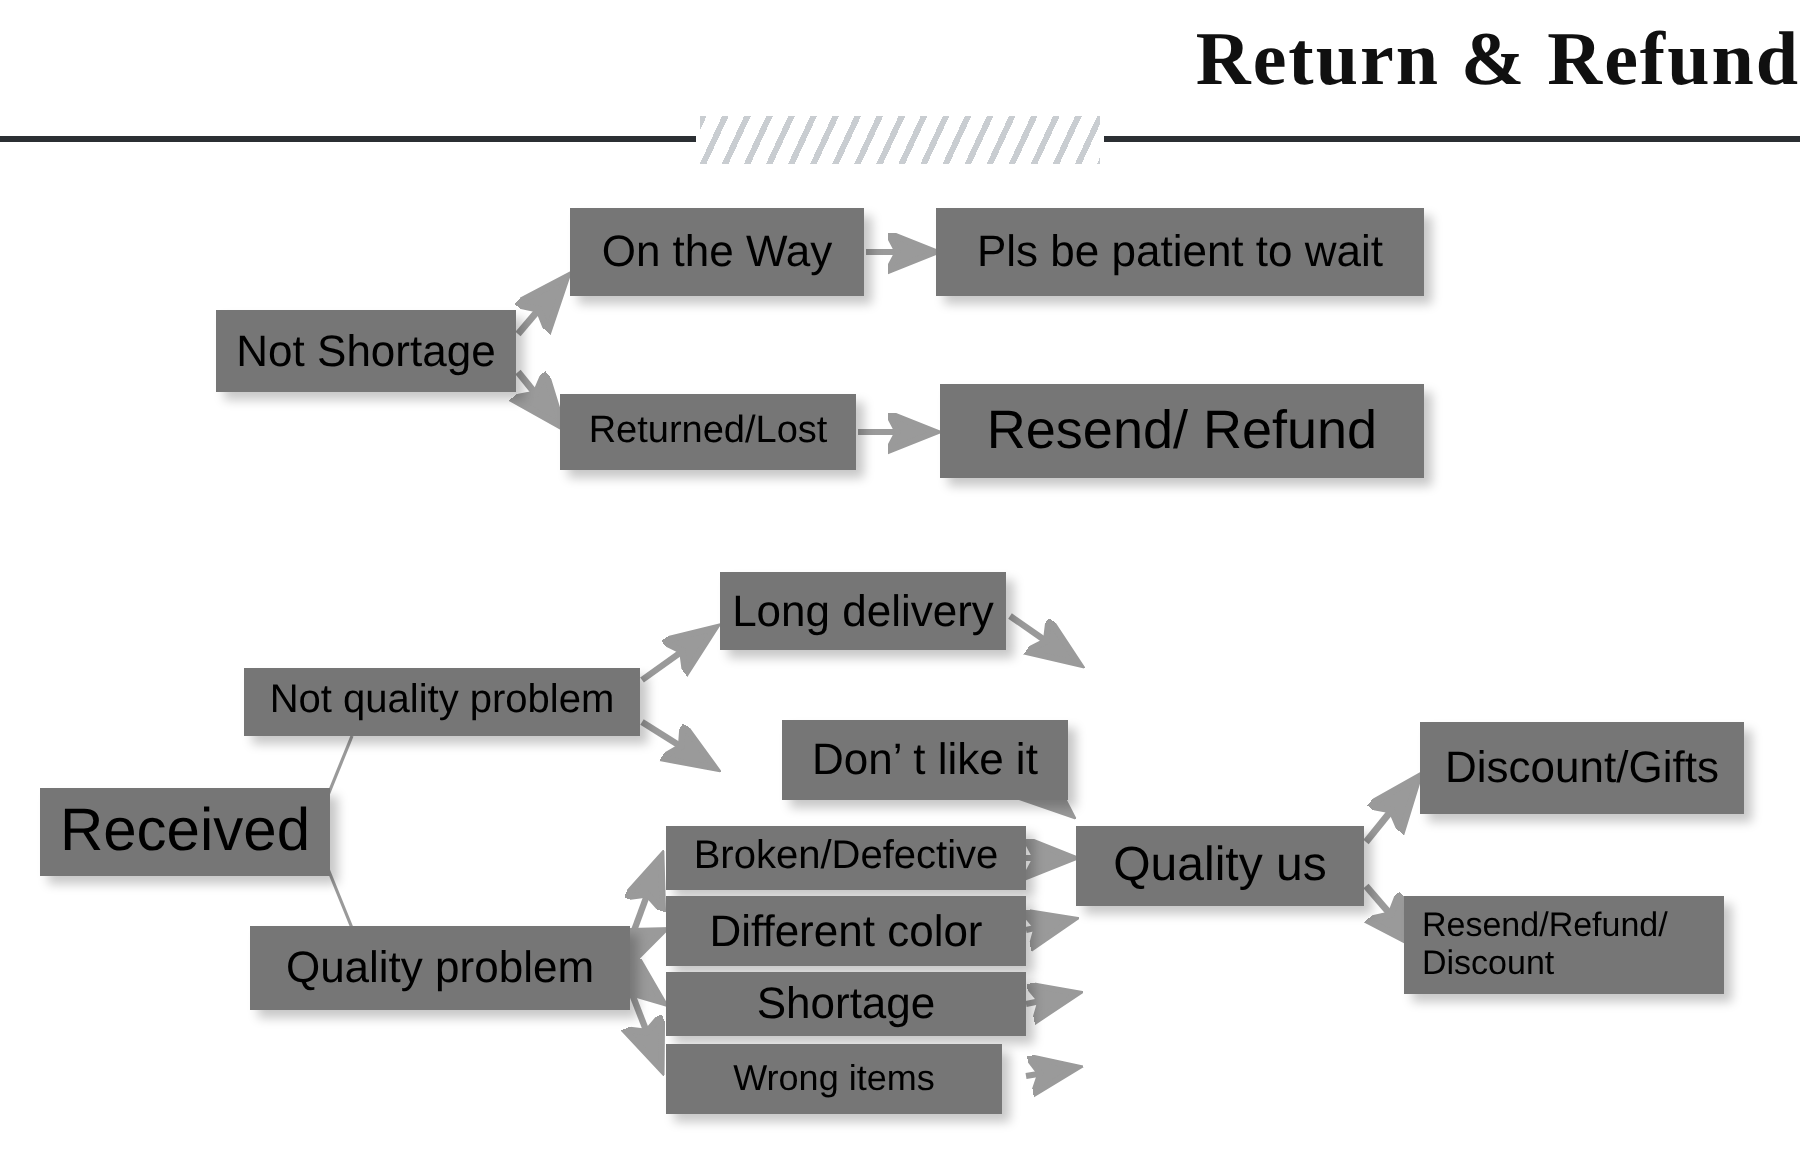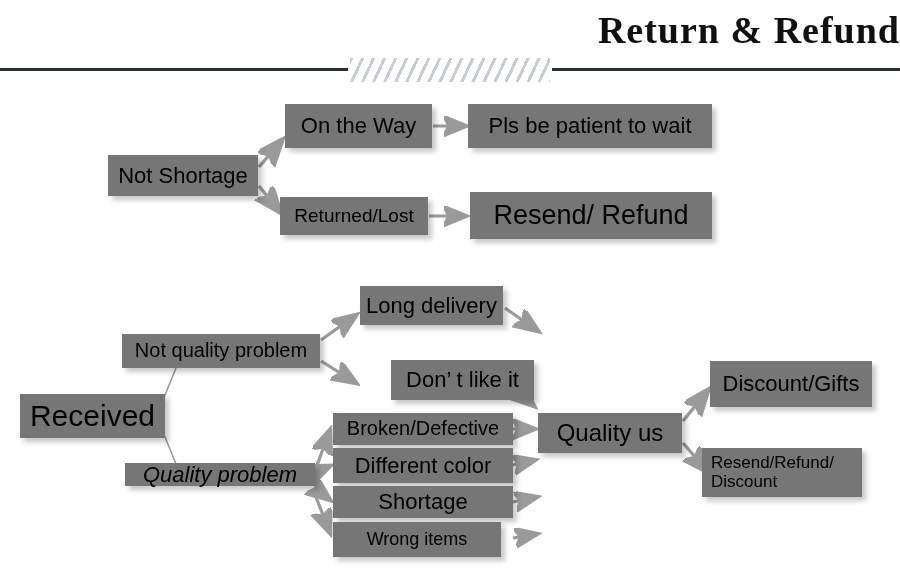--- a/index.html
+++ b/index.html
@@ -145,21 +145,21 @@
   <div class="box" style="left:468px; top:104px; width:244px; height:44px; font-size:22px;">Pls be patient to wait</div>
 
   <div class="box" style="left:280px; top:197px; width:148px; height:38px; font-size:19px;">Returned/Lost</div>
 
   <div class="box" style="left:470px; top:192px; width:242px; height:47px; font-size:27px;">Resend/ Refund</div>
 
   <div class="box" style="left:20px; top:394px; width:145px; height:44px; font-size:30px;">Received</div>
 
   <div class="box" style="left:122px; top:334px; width:198px; height:34px; font-size:20px;">Not quality problem</div>
 
-  <div class="box" style="left:125px; top:463px; width:190px; height:23px; font-size:22px;font-style:italic;">Quality problem</div>
+  <div class="box" style="left:125px; top:463px; width:190px; height:42px; font-size:22px;">Quality problem</div>
 
   <div class="box" style="left:360px; top:286px; width:143px; height:39px; font-size:22px;">Long delivery</div>
 
   <div class="box" style="left:360px; top:360px; width:143px; height:40px; font-size:22px;margin-left:31px;">Don’ t like it</div>
 
   <div class="box" style="left:333px; top:413px; width:180px; height:32px; font-size:20px;">Broken/Defective</div>
 
   <div class="box" style="left:333px; top:448px; width:180px; height:35px; font-size:22px;text-align:center;">Different color</div>
 
   <div class="box" style="left:333px; top:486px; width:180px; height:32px; font-size:22px;">Shortage</div>

